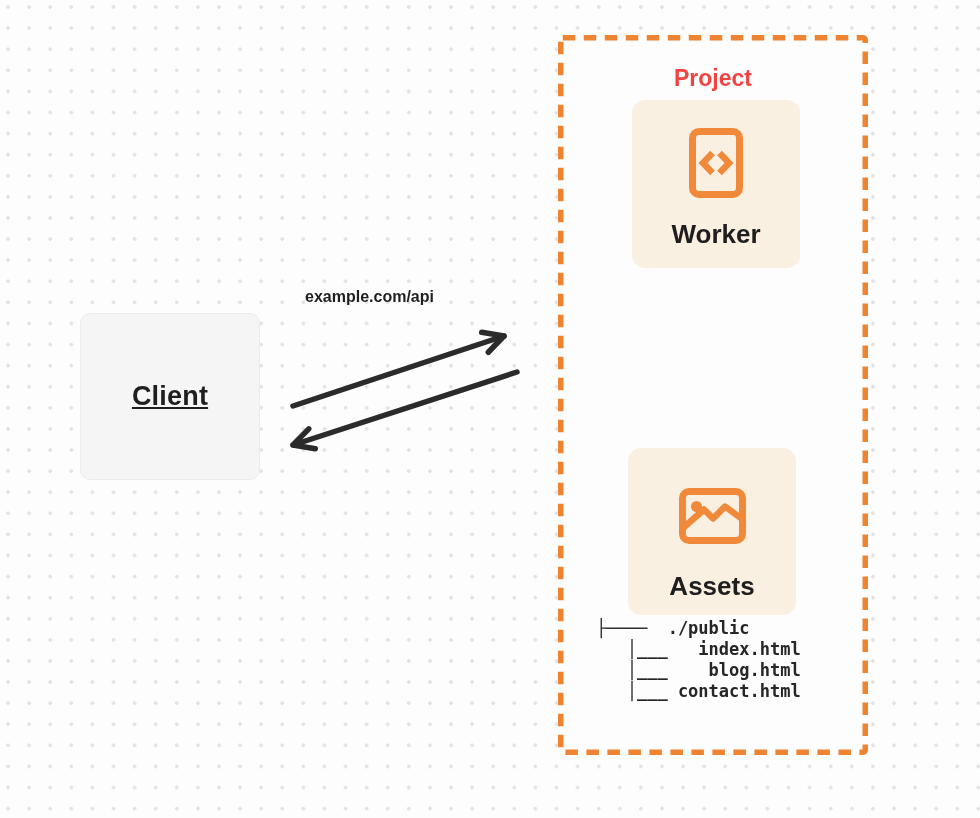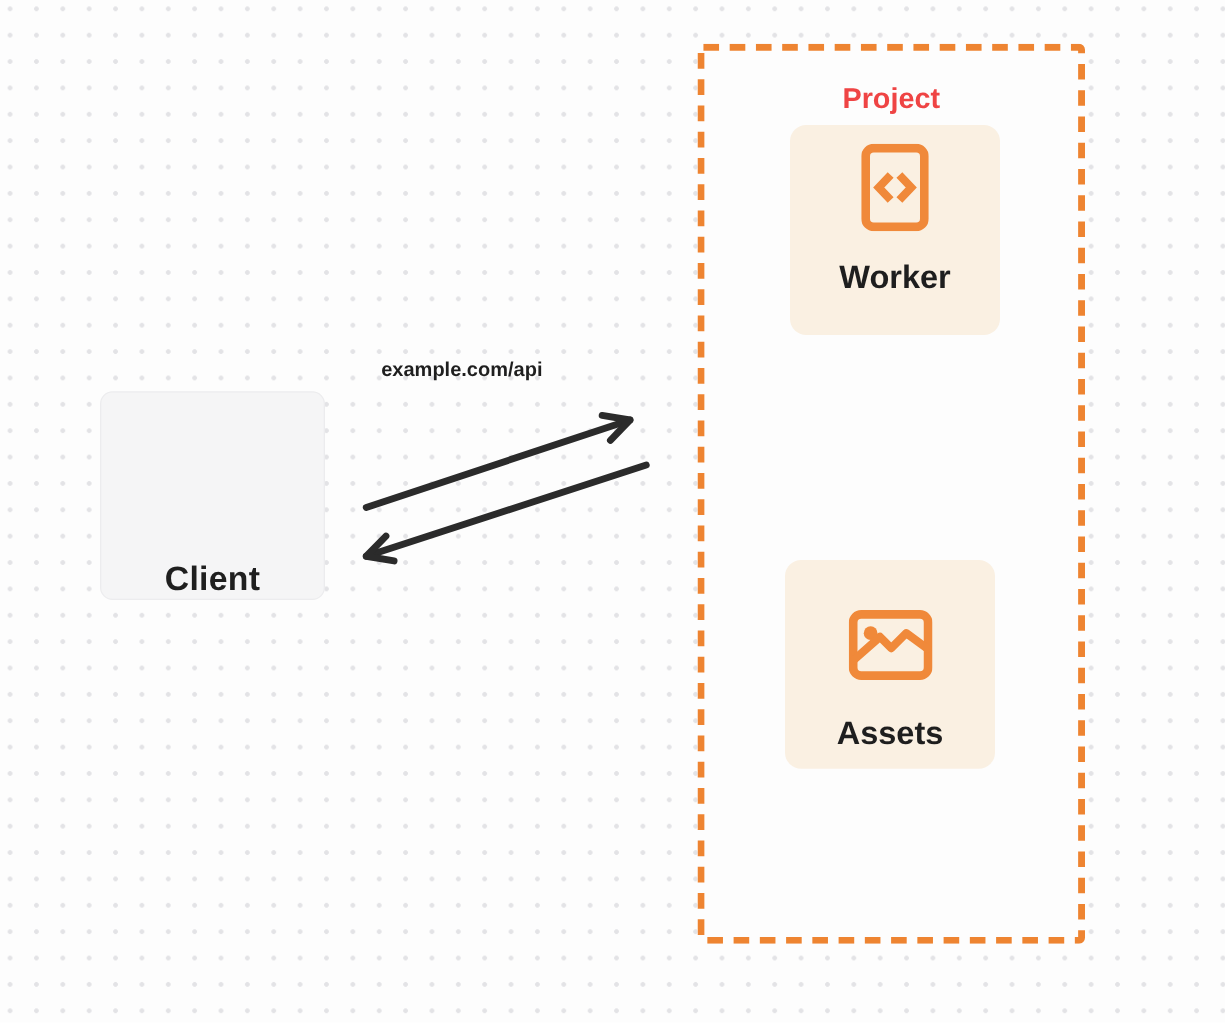--- a/index.html
+++ b/index.html
@@ -18,21 +18,21 @@
 
   
   .client-box {
     position: absolute;
     left: 80px; top: 313px;
     width: 180px; height: 167px;
     background: #F5F5F6;
     border: 1px solid #ECECEE;
     border-radius: 10px;
     box-sizing: border-box;
-    display: flex; align-items: flex-end; justify-content: center;
+    display: flex; align-items: center; justify-content: center; text-decoration: underline;
   }
   .client-box .node-label {
     font-size: 27px; font-weight: bold; letter-spacing: 0.2px;
   }
 
   
   .conn-label {
     position: absolute;
     left: 305px; top: 288px;
     font-size: 16px; font-weight: bold;
@@ -73,21 +73,21 @@
 
   
   .card {
     position: absolute;
     width: 168px;
     background: #FAF0E2;
     border-radius: 13px;
     box-sizing: border-box;
     display: flex; flex-direction: column; align-items: center;
   }
-  .card.worker { left: 74px; top: 65px; height: 168px; padding-top: 15px; }
+  .card.worker { left: 74px; top: 65px; height: 168px; padding-top: 28px; }
   .card.assets { left: 70px; top: 413px; height: 167px; padding-top: 40px; }
   .card .card-label {
     font-size: 26px; font-weight: bold;
     line-height: 30px;
     color: #1E1E1E;
   }
   .card.worker .card-label { margin-top: 21px; }
   .card.assets .card-label { margin-top: 27px; }
 
   
@@ -143,15 +143,19 @@
 
     <div class="card assets">
       <svg width="67" height="56" viewBox="0 0 67 56" aria-hidden="true">
         <rect x="3.5" y="3.5" width="60" height="49" rx="6.5" fill="none" stroke="#F0893A" stroke-width="7"></rect>
         <circle cx="17.5" cy="18.5" r="5.5" fill="#F0893A"></circle>
         <polyline points="4,40 25,21.5 34,30.5 46,18.5 63,31" fill="none" stroke="#F0893A" stroke-width="6.5" stroke-linecap="round" stroke-linejoin="round"></polyline>
       </svg>
       <div class="card-label">Assets</div>
     </div>
 
+    <pre class="tree">├────  ./public
+   │___   index.html
+   │___    blog.html
+   │___ contact.html</pre>
   </div>
 
 </div>
 
 </body></html>

